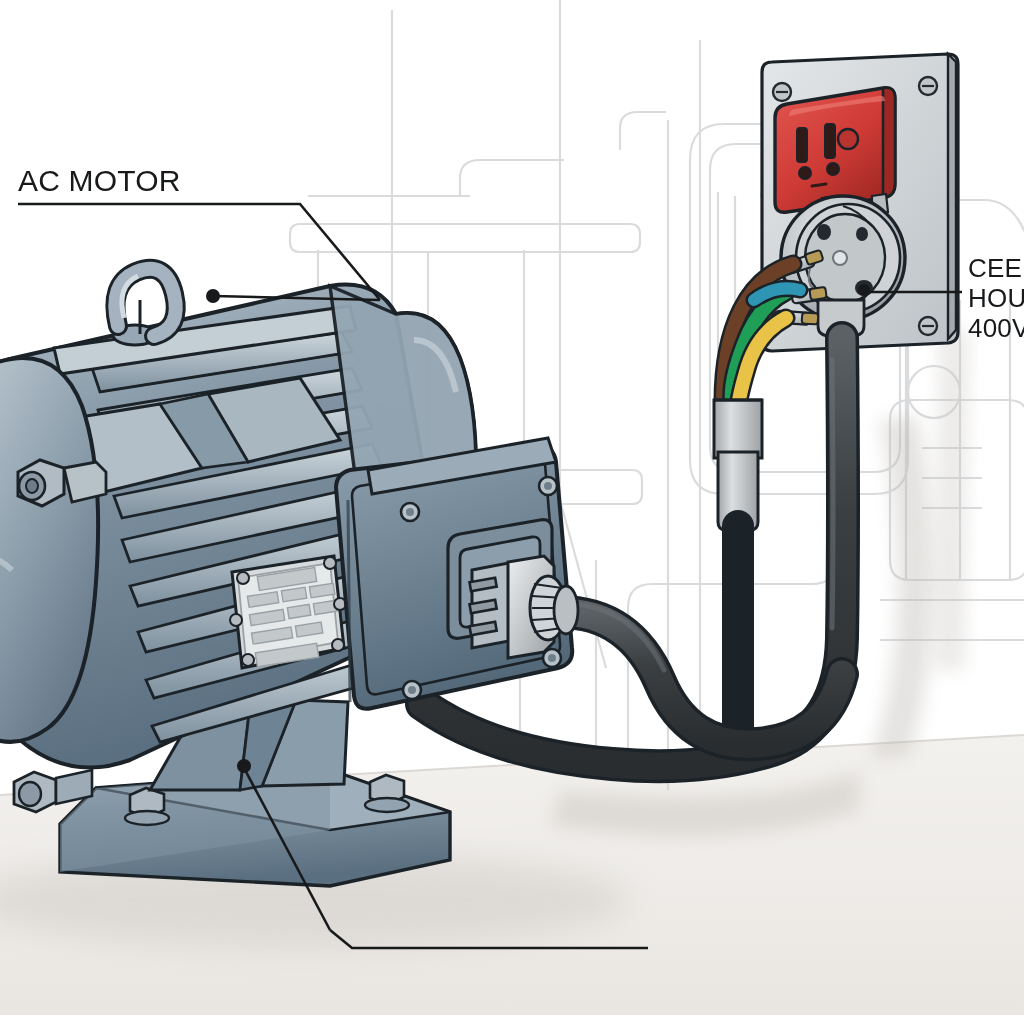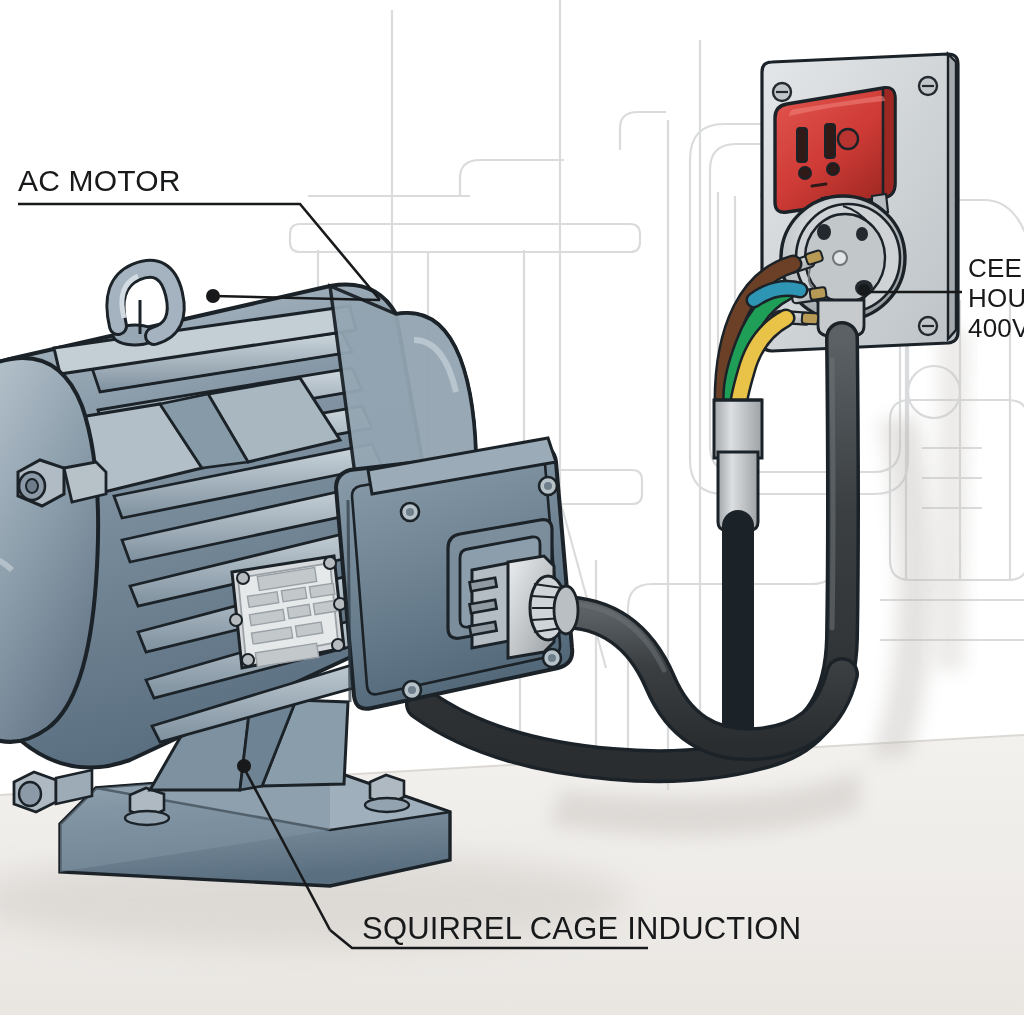--- a/index.html
+++ b/index.html
@@ -367,21 +367,20 @@
       <path d="M330 930 L244 768"></path>
       <circle cx="244" cy="766" r="7" fill="#17191b" stroke="none"></circle>
 
       <path d="M962 292 L866 292"></path>
       <circle cx="864" cy="290" r="6" fill="#17191b" stroke="none"></circle>
     </g>
   </svg>
 
   <div class="lbl" id="lbl-acmotor">AC MOTOR</div>
 
-  <div class="lbl" id="lbl-squirrel">SQUIRREL CAGE INDUCTION</div>
 
   <div class="lbl" id="lbl-cee">
     <span class="l1">CEE</span>
     <span class="l2">HOUSI</span>
     <span class="l3">400V</span>
   </div>
 
 </div>
 
 </body></html>

